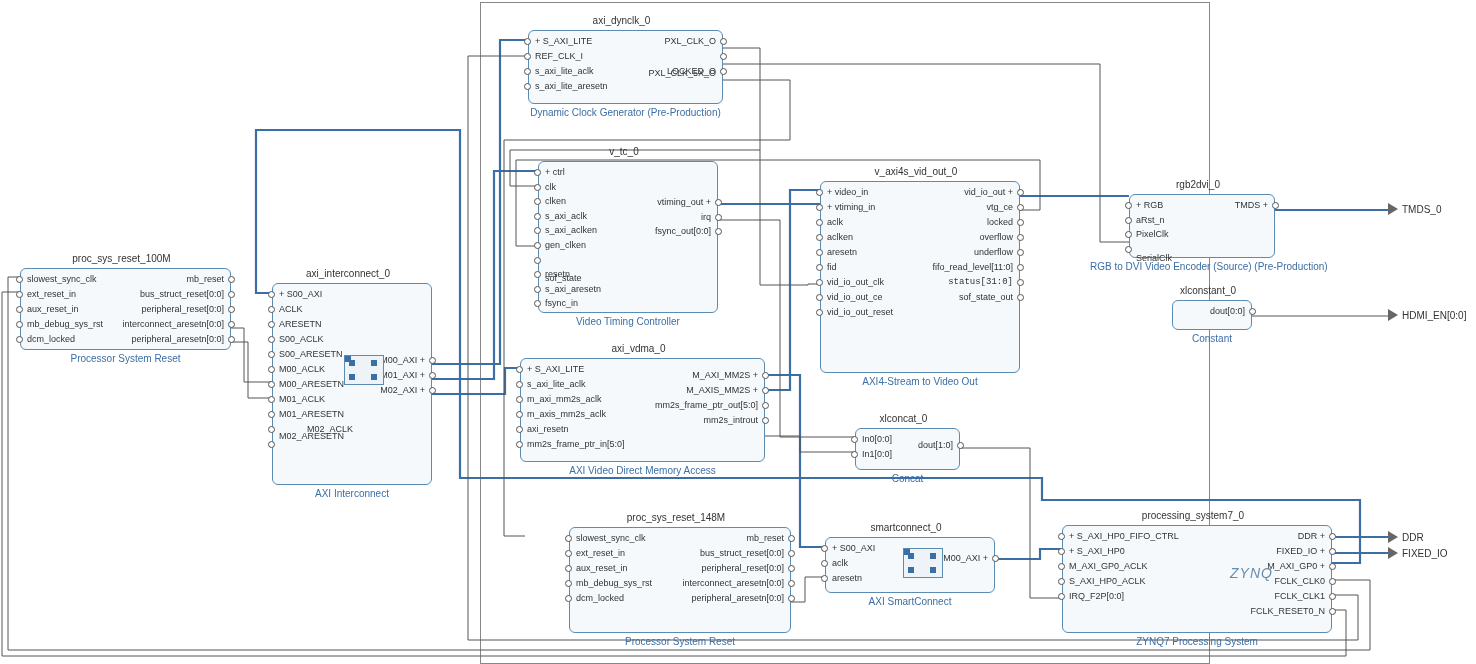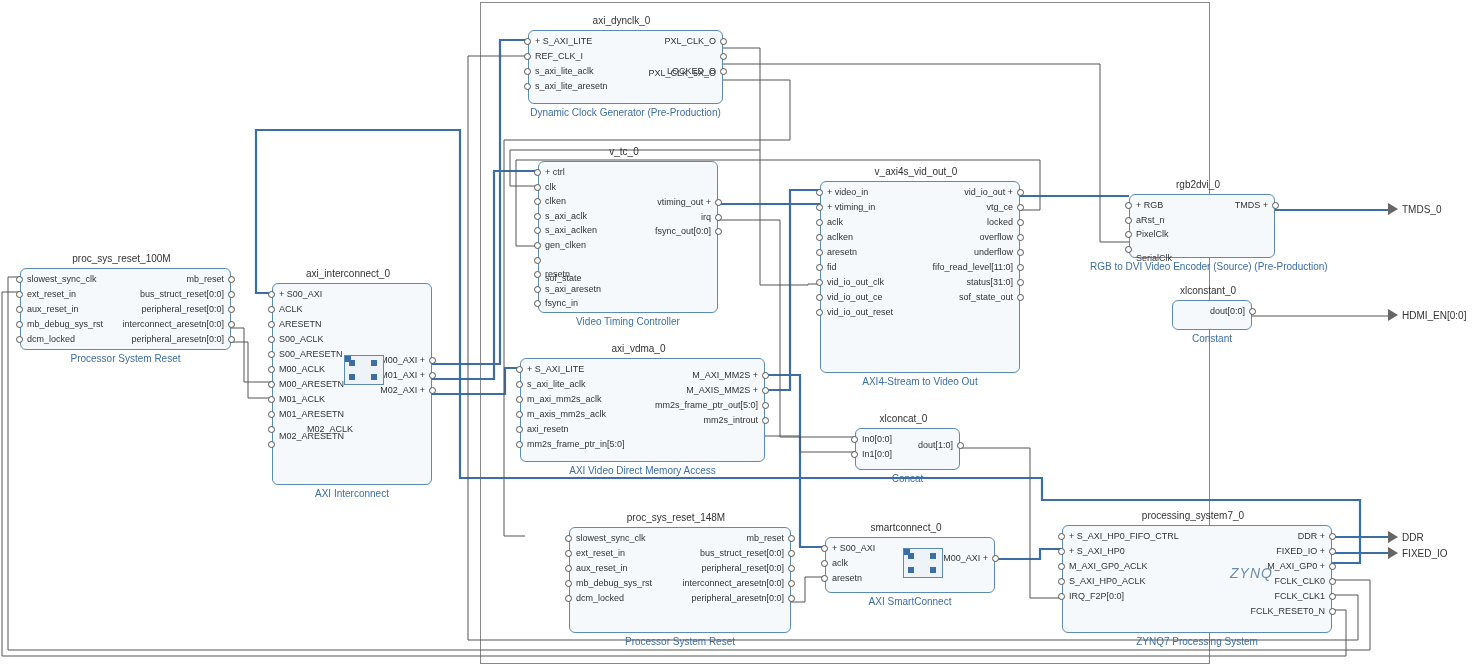--- a/index.html
+++ b/index.html
@@ -346,21 +346,21 @@
         <div class="port-right" style="top: 19px;">vtg_ce</div>
         <span class="pin" style="position: absolute; right: -8px; top: 22px;"></span>
         <div class="port-right" style="top: 34px;">locked</div>
         <span class="pin" style="position: absolute; right: -8px; top: 37px;"></span>
         <div class="port-right" style="top: 49px;">overflow</div>
         <span class="pin" style="position: absolute; right: -8px; top: 52px;"></span>
         <div class="port-right" style="top: 64px;">underflow</div>
         <span class="pin" style="position: absolute; right: -8px; top: 67px;"></span>
         <div class="port-right" style="top: 79px;">fifo_read_level[11:0]</div>
         <span class="pin" style="position: absolute; right: -8px; top: 82px;"></span>
-        <div class="port-right" style="top: 94px;">status[31:0]</div>
+        <div class="port-right" style="top: 94px; font-family: Liberation Mono, monospace;">status[31:0]</div>
         <span class="pin" style="position: absolute; right: -8px; top: 97px;"></span>
         <div class="port-right" style="top: 109px;">sof_state_out</div>
         <span class="pin" style="position: absolute; right: -8px; top: 112px;"></span>
       </div>
       <div class="block" style="left: 855px; top: 428px; width: 105px; height: 42px;">
         <div class="block-title">xlconcat_0</div>
         <div class="block-subtitle">Concat</div>
         <div class="port-left" style="top: 4px;">In0[0:0]</div>
         <span class="pin" style="position: absolute; left: -8px; top: 7px;"></span>
         <div class="port-left" style="top: 19px;">In1[0:0]</div>

